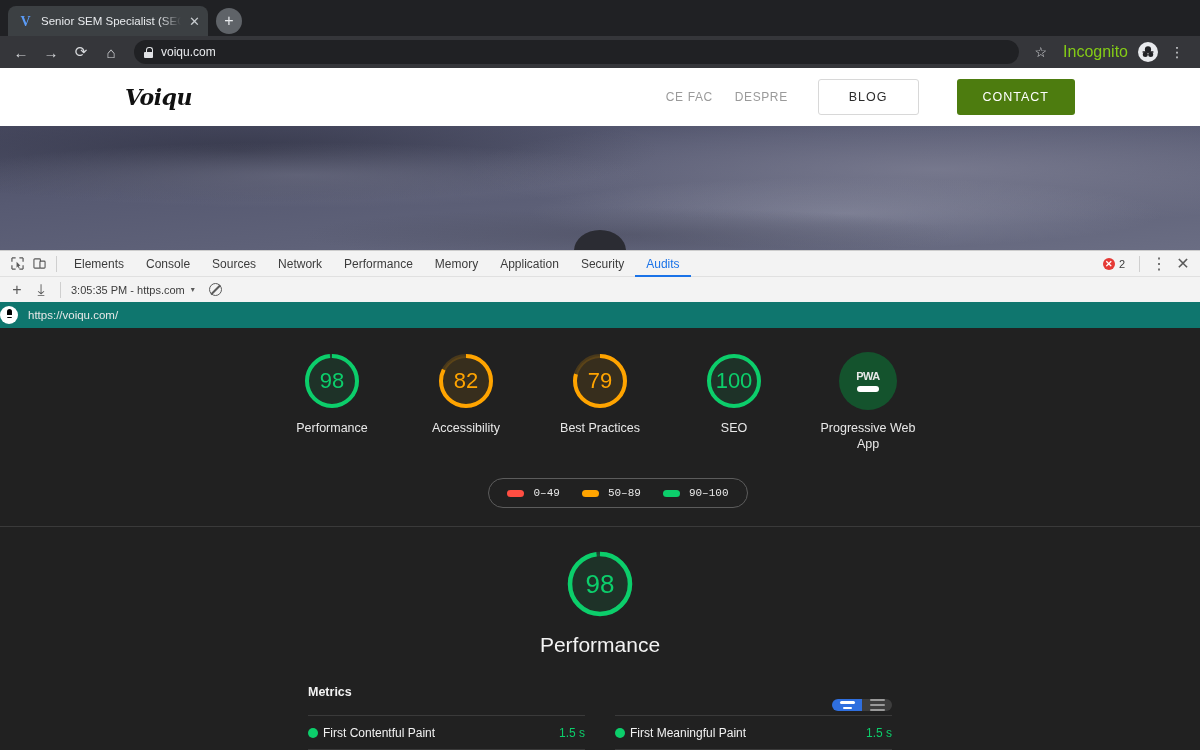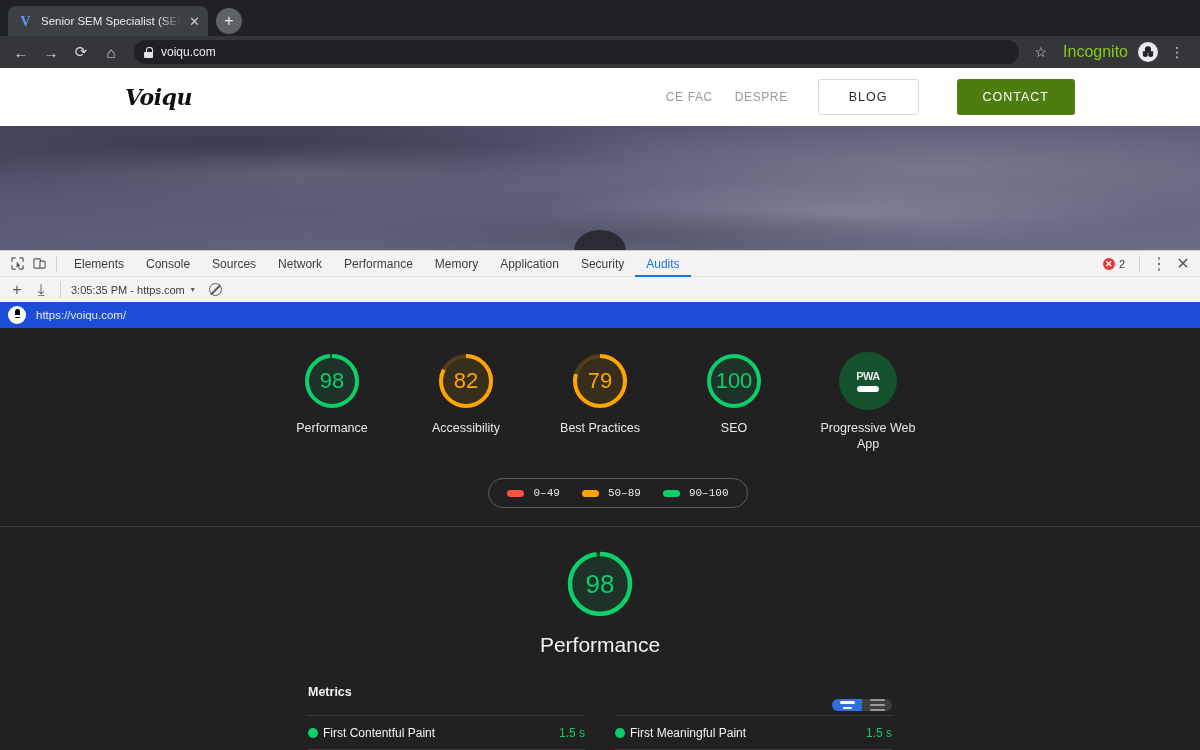--- a/index.html
+++ b/index.html
@@ -163,22 +163,22 @@
     width:13px; height:13px; border:1.5px solid #5a5a5a; border-radius:50%;
     position:relative; margin-left:12px;
   }
   .no-icon::after {
     content:""; position:absolute; left:-1px; top:4.5px; width:13px; height:1.5px;
     background:#5a5a5a; transform:rotate(-45deg);
   }
 
   
   .lh-urlbar {
-    height: 26px; background: #1d4ed8; display: flex; align-items: center;
-    padding-left: 8px; gap: 10px;
+    height: 26px; background: #0f766e; display: flex; align-items: center;
+    gap: 10px;
   }
   .lh-logo {
     width: 18px; height: 18px; border-radius: 50%; background: #fff;
     position: relative; flex: 0 0 18px;
   }
   .lh-logo::before {
     content:""; position:absolute; left:6.5px; top:3px; width:5px; height:9px;
     background:#000; border-radius:2.5px 2.5px 1px 1px;
   }
   .lh-logo::after {

